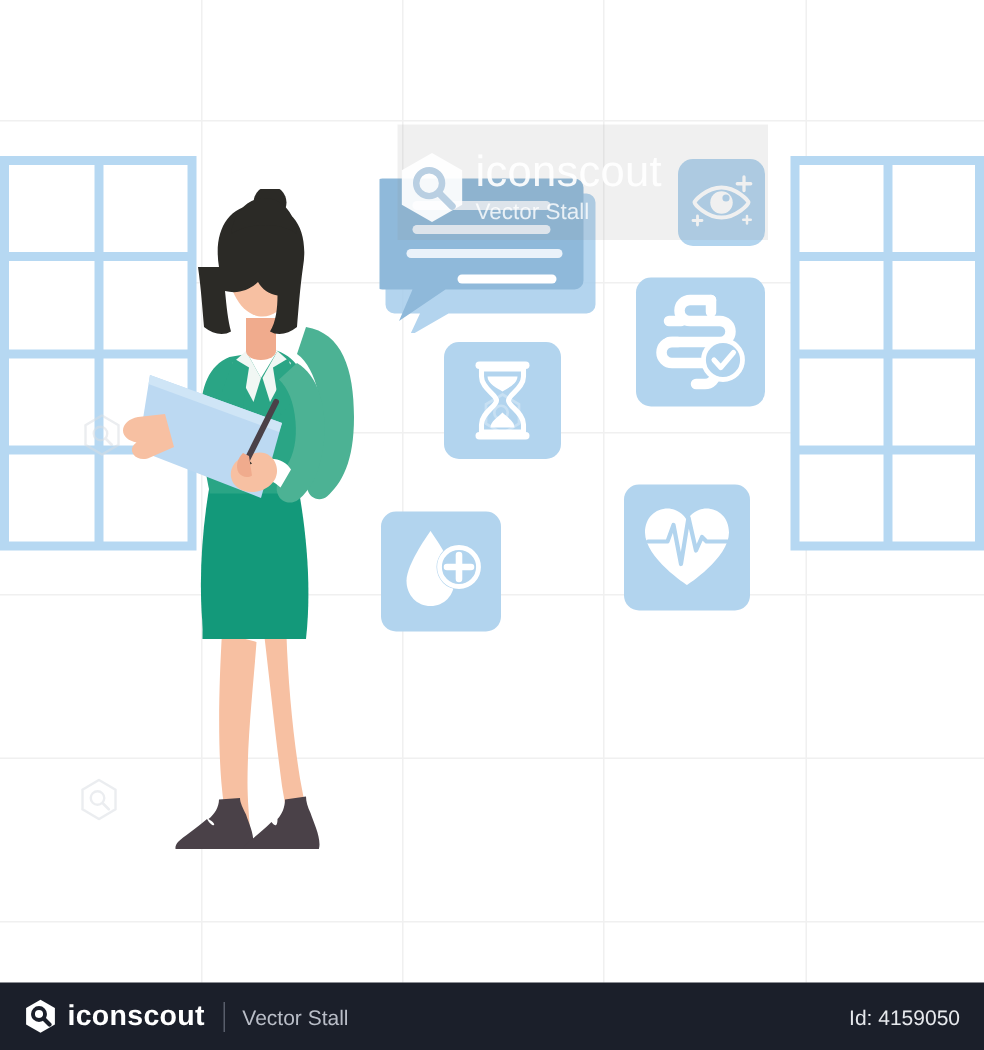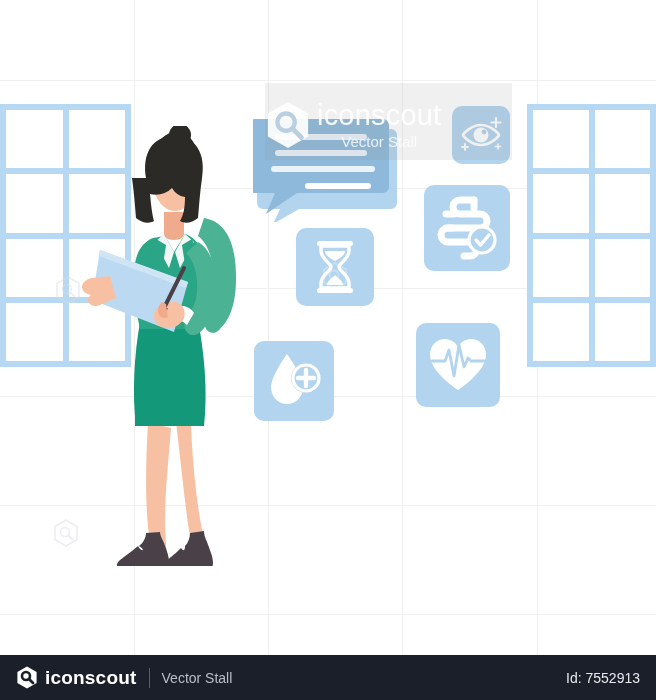--- a/index.html
+++ b/index.html
@@ -1,17 +1,17 @@
 <!DOCTYPE html>
 <html><head>
 <meta charset="utf-8">
 <style>
   html,body{margin:0;padding:0;background:#fff;}
   body{font-family:"Liberation Sans",sans-serif;}
-  #stage{position:relative;width:656px;height:700px;overflow:hidden;background:#ffffff;text-align:center;}
+  #stage{position:relative;width:656px;height:700px;overflow:hidden;background:#ffffff;}
 
   
   .grid-line{position:absolute;background:#f0f0f0;}
   .grid-v{width:1px;top:0;height:655px;}
   .grid-h{height:1px;left:0;width:656px;}
 
   
   .window{position:absolute;background:#b6d8f2;display:grid;gap:6px;padding:6px;box-sizing:border-box;}
   .pane{background:#ffffff;}
 
@@ -243,16 +243,16 @@
 
   <div id="footer">
     <svg class="f-logo" viewBox="0 0 22 23">
       <path d="M11 0.5 L20.6 6 V17 L11 22.5 L1.4 17 V6 Z" fill="#ffffff"></path>
       <circle cx="10" cy="10" r="4" fill="none" stroke="#1b1f2a" stroke-width="2.6"></circle>
       <path d="M13 13 l4 4" stroke="#1b1f2a" stroke-width="2.8" stroke-linecap="round"></path>
     </svg>
     <span class="f-brand">iconscout</span>
     <span class="f-divider"></span>
     <span class="f-vendor">Vector Stall</span>
-    <span class="f-id">Id: 7552913</span>
+    <span class="f-id">Id: 4159050</span>
   </div>
 
 </div>
 
 </body></html>

